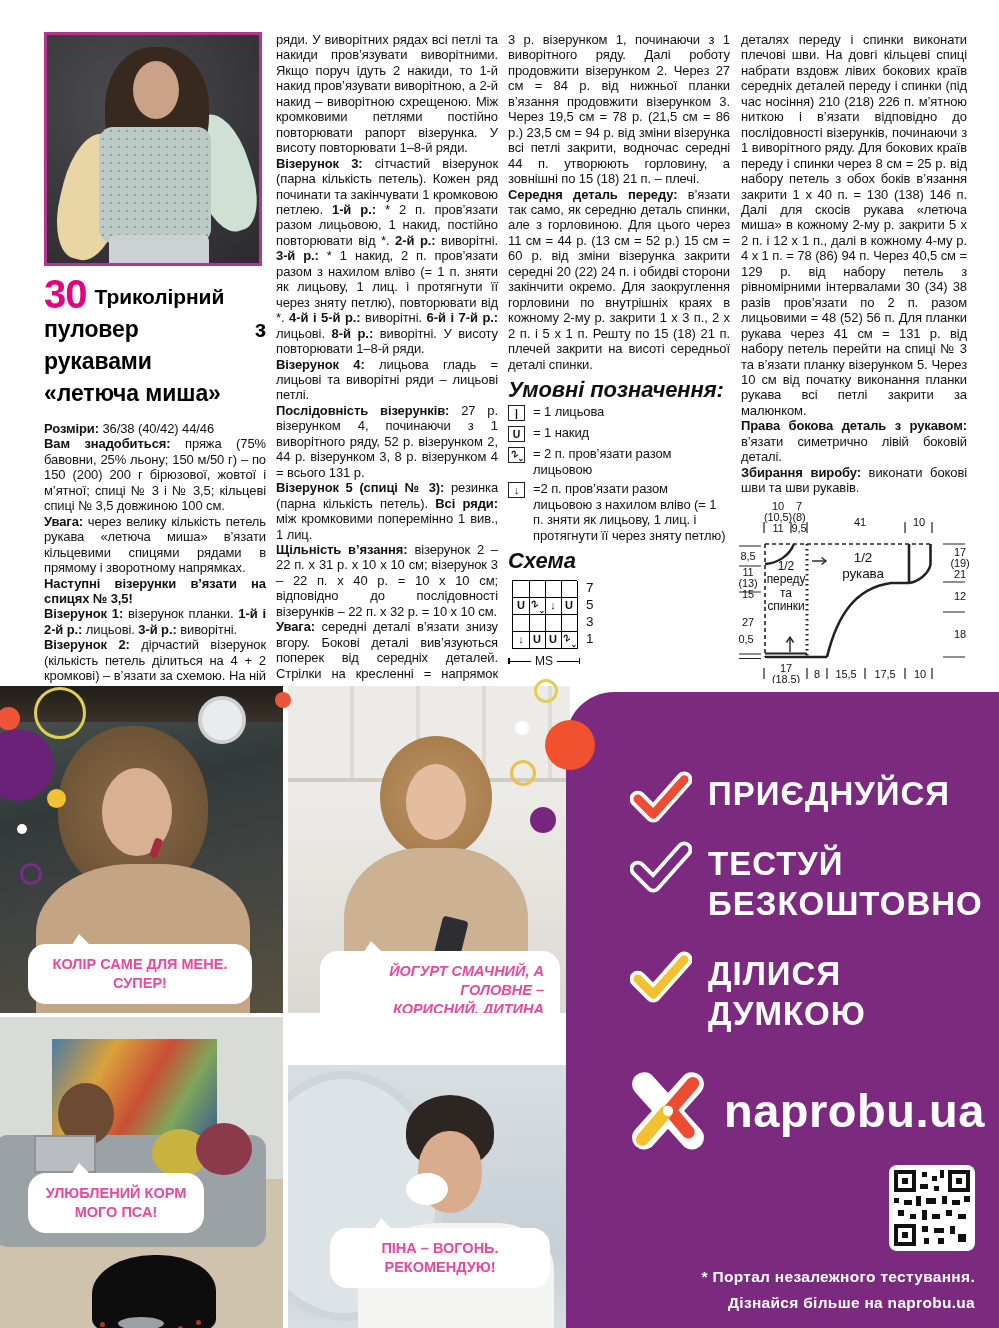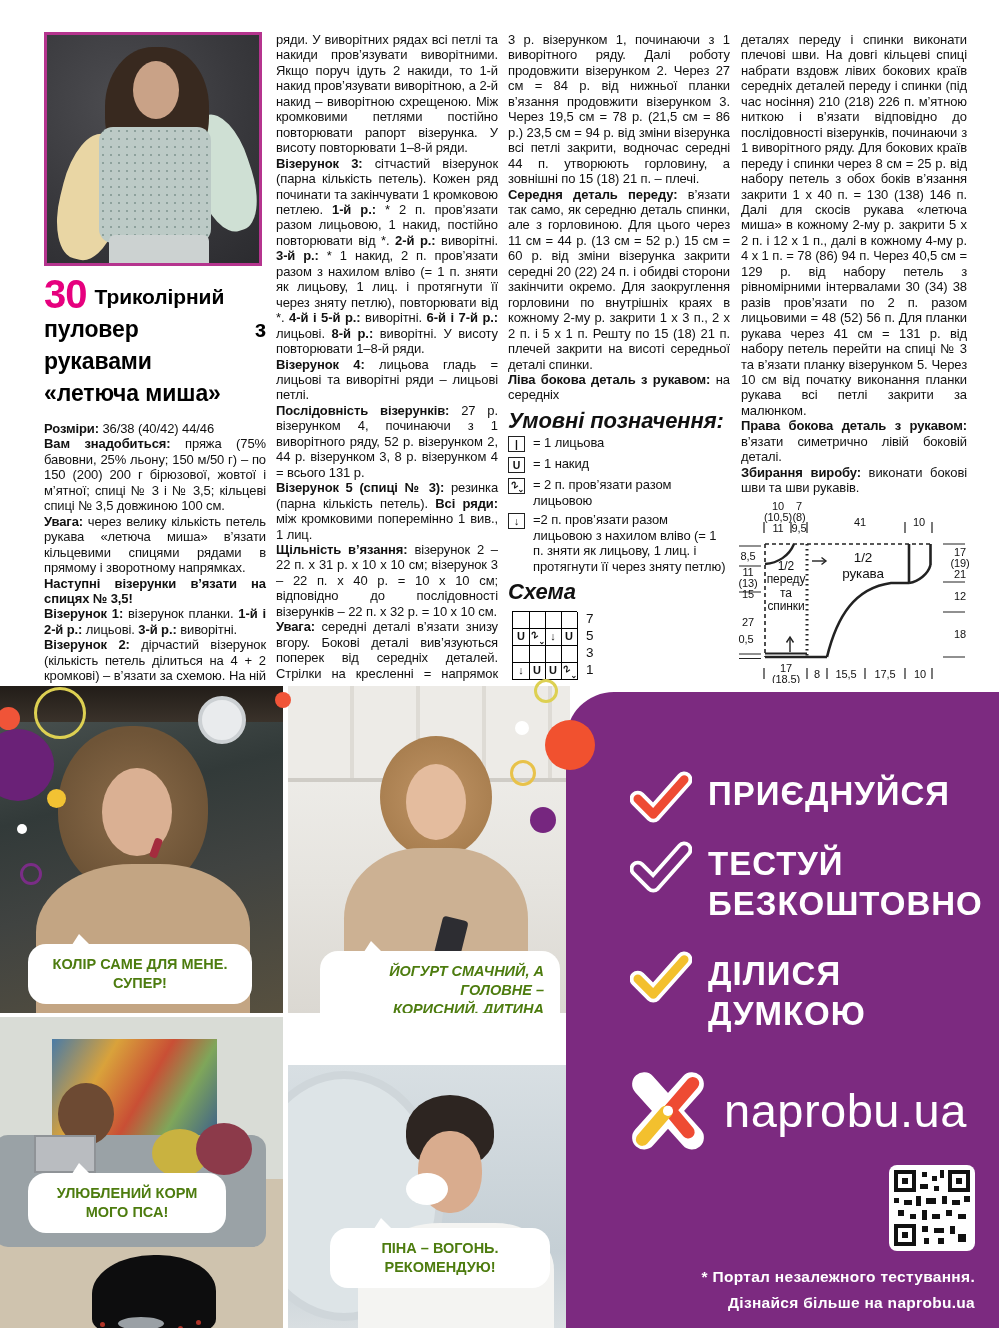--- a/index.html
+++ b/index.html
@@ -82,39 +82,39 @@
   .t3-bowl{left:118px;top:300px;width:46px;height:13px;background:#9aa0a5;border-radius:50%;}
   .kib{width:5px;height:5px;border-radius:50%;background:#b03428;}
   #t4{left:288px;top:334px;width:282px;height:311px;background:linear-gradient(180deg,#d8dfe3,#c5cfd5 60%,#e5e8e9);margin-top:48px;}
   .t4-mirror{left:-44px;top:6px;width:200px;height:250px;border:8px solid #cfd6da;border-radius:50%;background:#dde4e7;box-sizing:border-box;}
   .t4-hair{left:118px;top:30px;width:88px;height:72px;background:#2d2521;border-radius:50% 50% 42% 42%;}
   .t4-face{left:130px;top:66px;width:64px;height:82px;background:#d9ac8e;border-radius:48%;}
   .t4-foam{left:118px;top:108px;width:42px;height:32px;background:#fff;border-radius:50%;}
   .t4-shirt{left:70px;top:158px;width:196px;height:155px;background:#f4f4f2;border-radius:42% 30% 0 0;}
   .t4-sink{left:0;top:278px;width:282px;height:33px;background:#e9ebeb;}
   
-  .bubble{position:absolute;background:#fff;border-radius:18px;color:#4d7c0f;font-weight:bold;
+  .bubble{position:absolute;background:#fff;border-radius:18px;color:#ec4899;font-weight:bold;
           font-size:14.5px;line-height:19px;padding:11px 16px;box-sizing:border-box;text-align:center;}
   .bubble:before{content:"";position:absolute;top:-10px;left:42px;width:0;height:0;
           border-left:9px solid transparent;border-right:14px solid transparent;border-bottom:14px solid #fff;}
   .bb1{left:28px;top:258px;width:224px;}
   .bb2{left:32px;top:265px;width:240px;text-align:right;font-style:italic;}
-  .bb3{left:28px;top:156px;width:198px;}
+  .bb3{left:28px;top:156px;width:176px;}
   .bb4{left:42px;top:163px;width:220px;}
   
   .panel{position:absolute;left:566px;top:9px;width:433px;height:636px;background:#7c2a80;
          border-top-left-radius:48px;color:#fff;}
   .panel *{position:absolute;}
   .chk-row{display:flex;gap:16px;align-items:flex-start;left:64px;}
   .chk-row svg{flex:0 0 auto;position:static;}
   .chk-label{position:static;font-weight:bold;font-size:33px;line-height:40px;letter-spacing:1px;margin-top:6px;}
   #chk1{top:76px;} #chk2{top:146px;} #chk3{top:256px;}
   .logo-row{left:56px;top:372px;display:flex;align-items:center;gap:10px;}
   .logo-row svg{position:static;}
-  .logo-text{position:static;font-weight:normal;font-size:47px;letter-spacing:0.5px;}
+  .logo-text{position:static;font-weight:bold;font-size:47px;letter-spacing:0.5px;}
   .qr{right:24px;top:473px;width:86px;height:86px;background:#fff;border-radius:8px;}
   .qr svg{position:absolute;left:5px;top:5px;}
   .footnotes{right:24px;top:572px;text-align:right;font-size:15.5px;line-height:26px;font-weight:bold;letter-spacing:0.3px;}
   .footnotes div{position:static;}
   
   .dot{position:absolute;border-radius:50%;}
 </style>
 </head>
 <body>
 
@@ -154,21 +154,20 @@
         <p><span class="b">Щільність в’язання:</span><span> візерунок 2 – 22 п. х 31 р. х 10 х 10 см; візерунок 3 – 22 п. х 40 р. = 10 х 10 см; відповідно до послідовності візерунків – 22 п. х 32 р. = 10 х 10 см.</span></p>
         <p><span class="b">Увага:</span><span> середні деталі в’язати знизу вгору. Бокові деталі вив’язуються поперек від середніх деталей. Стрілки на кресленні = напрямок в’язання.</span></p>
         <p><span class="b">Середня деталь спинки:</span><span> на спиці набрати бірюзовою ниткою 74 (82) 90 п. і пров’язати для нижньої планки 0,5 см =</span></p>
       </div>
   </div>
 
   <div class="col" id="col3">
     <div>
         <p><span>3 р. візерунком 1, починаючи з 1 виворітного ряду. Далі роботу продовжити візерунком 2. Через 27 см = 84 р. від нижньої планки в’язання продовжити візерунком 3. Через 19,5 см = 78 р. (21,5 см = 86 р.) 23,5 см = 94 р. від зміни візерунка всі петлі закрити, водночас середні 44 п. утворюють горловину, а зовнішні по 15 (18) 21 п. – плечі.</span></p>
         <p><span class="b">Середня деталь переду:</span><span> в’язати так само, як середню деталь спинки, але з горловиною. Для цього через 11 см = 44 р. (13 см = 52 р.) 15 см = 60 р. від зміни візерунка закрити середні 20 (22) 24 п. і обидві сторони закінчити окремо. Для заокруглення горловини по внутрішніх краях в кожному 2-му р. закрити 1 х 3 п., 2 х 2 п. і 5 х 1 п. Решту по 15 (18) 21 п. плечей закрити на висоті середньої деталі спинки.</span></p>
-        <p><span class="b">Ліва бокова деталь з рукавом:</span><span> на середніх</span></p>
       </div>
     <div class="sec-h">Умовні позначення:</div>
     <div>
         <div class="leg-item">
           <span class="leg-box">
             <span class="sym sym-line">|</span>
           </span>
           <div class="leg-txt">= 1 лицьова</div>
         </div>
         <div class="leg-item">

